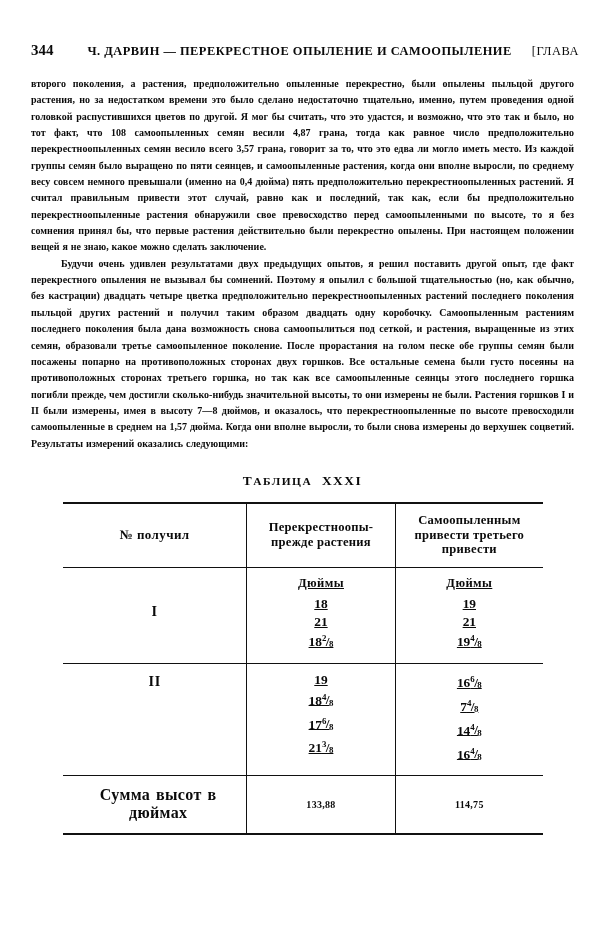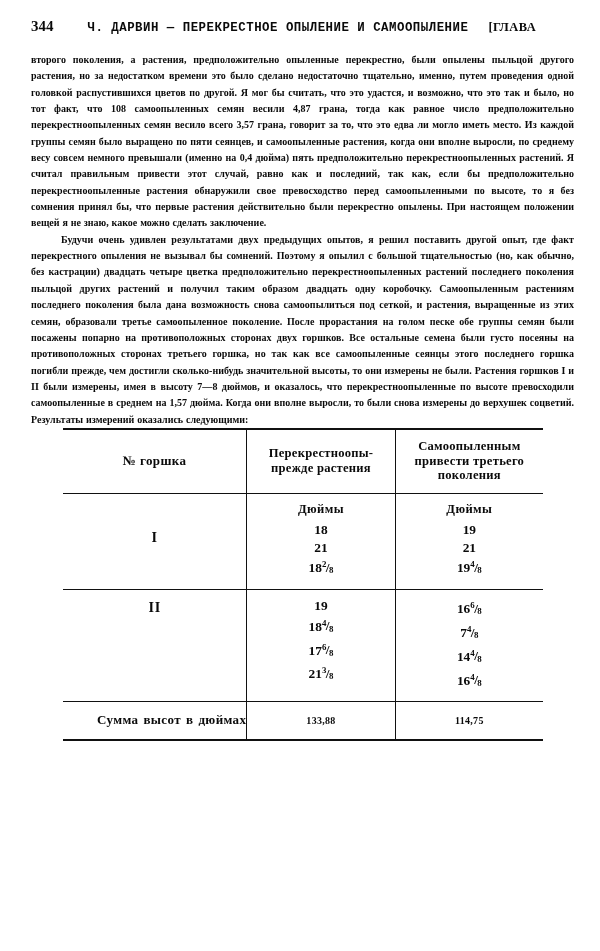--- a/index.html
+++ b/index.html
@@ -14,20 +14,21 @@
     color: #0a0a0a;
     overflow: hidden;
   }
 
   .page {
     position: relative;
     width: 600px;
     height: 715px;
     box-sizing: border-box;
     padding: 18px 26px 0 31px;
+    margin-top: 24px;
   }
 
   
   .running-head {
     display: flex;
     align-items: baseline;
     font-size: 13.2px;
     letter-spacing: 0.35px;
     white-space: nowrap;
     margin-bottom: 17px;
@@ -35,24 +36,23 @@
   .folio {
     font-size: 15px;
     font-weight: 700;
     letter-spacing: 0;
     margin-right: 34px;
   }
   .head-title {
     font-weight: 700;
     font-size: 12.4px;
     letter-spacing: 0.5px;
-    font-family: Liberation Mono, monospace;
   }
   .head-chapter {
-    font-weight: 700;
+    font-weight: 400;
     font-size: 12.4px;
     letter-spacing: 0.5px;
     margin-left: 20px;
   }
 
   
   .bodytext {
     font-size: 10px;
     line-height: 16.35px;
     text-align: justify;
@@ -139,20 +139,21 @@
     letter-spacing: 0.6px;
   }
   .potlabel-I { padding-top: 35px; }
   .potlabel-II { padding-top: 9px; }
 
   td.valcell {
     text-align: center;
     vertical-align: top;
     padding: 7px 0 9px;
     line-height: 17.6px;
+    text-decoration: underline;
   }
   .units {
     font-size: 12.6px;
     letter-spacing: 0.4px;
     margin-bottom: 3px;
   }
   .valnum { font-size: 13.4px; }
 
   .frac {
     position: relative;
@@ -171,23 +172,23 @@
     font-size: 8.9px;
     vertical-align: -1.6px;
     letter-spacing: 0;
   }
 
   .sum td {
     padding: 10px 0 11px;
     vertical-align: middle;
   }
   td.sumlabel {
-    text-align: right;
+    text-align: center;
     padding-left: 7px;
-    font-size: 13px;
+    font-size: 16px;
     letter-spacing: 0.35px;
     word-spacing: 1.5px;
   }
   td.sumval {
     text-align: center;
     font-size: 10px;
     letter-spacing: 0.3px;
   }
 </style>
 </head>
@@ -199,45 +200,49 @@
     <span class="folio">344</span>
     <span class="head-title">Ч. ДАРВИН — ПЕРЕКРЕСТНОЕ ОПЫЛЕНИЕ И САМООПЫЛЕНИЕ</span>
     <span class="head-chapter">[ГЛАВА</span>
   </div>
 
   <div class="bodytext">
     <p>второго поколения, а растения, предположительно опыленные перекрестно, были опылены пыльцой другого растения, но за недостатком времени это было сделано недостаточно тщательно, именно, путем проведения одной головкой распустившихся цветов по другой. Я мог бы считать, что это удастся, и возможно, что это так и было, но тот факт, что 108 самоопыленных семян весили 4,87 грана, тогда как равное число предположительно перекрестноопыленных семян весило всего 3,57 грана, говорит за то, что это едва ли могло иметь место. Из каждой группы семян было выращено по пяти сеянцев, и самоопыленные растения, когда они вполне выросли, по среднему весу совсем немного превышали (именно на 0,4 дюйма) пять предположительно перекрестноопыленных растений. Я считал правильным привести этот случай, равно как и последний, так как, если бы предположительно перекрестноопыленные растения обнаружили свое превосходство перед самоопыленными по высоте, то я без сомнения принял бы, что первые растения действительно были перекрестно опылены. При настоящем положении вещей я не знаю, какое можно сделать заключение.</p>
     <p class="indent">Будучи очень удивлен результатами двух предыдущих опытов, я решил поставить другой опыт, где факт перекрестного опыления не вызывал бы сомнений. Поэтому я опылил с большой тщательностью (но, как обычно, без кастрации) двадцать четыре цветка предположительно перекрестноопыленных растений последнего поколения пыльцой других растений и получил таким образом двадцать одну коробочку. Самоопыленным растениям последнего поколения была дана возможность снова самоопылиться под сеткой, и растения, выращенные из этих семян, образовали третье самоопыленное поколение. После прорастания на голом песке обе группы семян были посажены попарно на противоположных сторонах двух горшков. Все остальные семена были густо посеяны на противоположных сторонах третьего горшка, но так как все самоопыленные сеянцы этого последнего горшка погибли прежде, чем достигли сколько-нибудь значительной высоты, то они измерены не были. Растения горшков I и II были измерены, имея в высоту 7—8 дюймов, и оказалось, что перекрестноопыленные по высоте превосходили самоопыленные в среднем на 1,57 дюйма. Когда они вполне выросли, то были снова измерены до верхушек соцветий. Результаты измерений оказались следующими:</p>
   </div>
 
+  <div class="table-caption">
+    <span>Т</span><span class="tcap-small">АБЛИЦА</span>
+    &nbsp;<span>XXXI</span>
+  </div>
 
   <div class="tbl-wrap">
     <table class="data">
       <colgroup>
         <col class="c1">
           <col class="c2">
           <col class="c3">
       </colgroup>
       <tbody>
         <tr class="rule-top">
           <td></td>
           <td></td>
           <td></td>
         </tr>
 
         <tr class="hdr">
-          <td class="colA">№ горшка</td>
+          <td class="colA">№ получил</td>
           <td class="vl">
             <span>Перекрестноопы-</span><br>
             <span>прежде растения</span>
           </td>
           <td class="vl">
             <span>Самоопыленным</span><br>
             <span>привести третьего</span><br>
-            <span>поколения</span>
+            <span>привести</span>
           </td>
         </tr>
 
         <tr class="rule-thin">
           <td></td>
           <td></td>
           <td></td>
         </tr>
 
         <tr>

